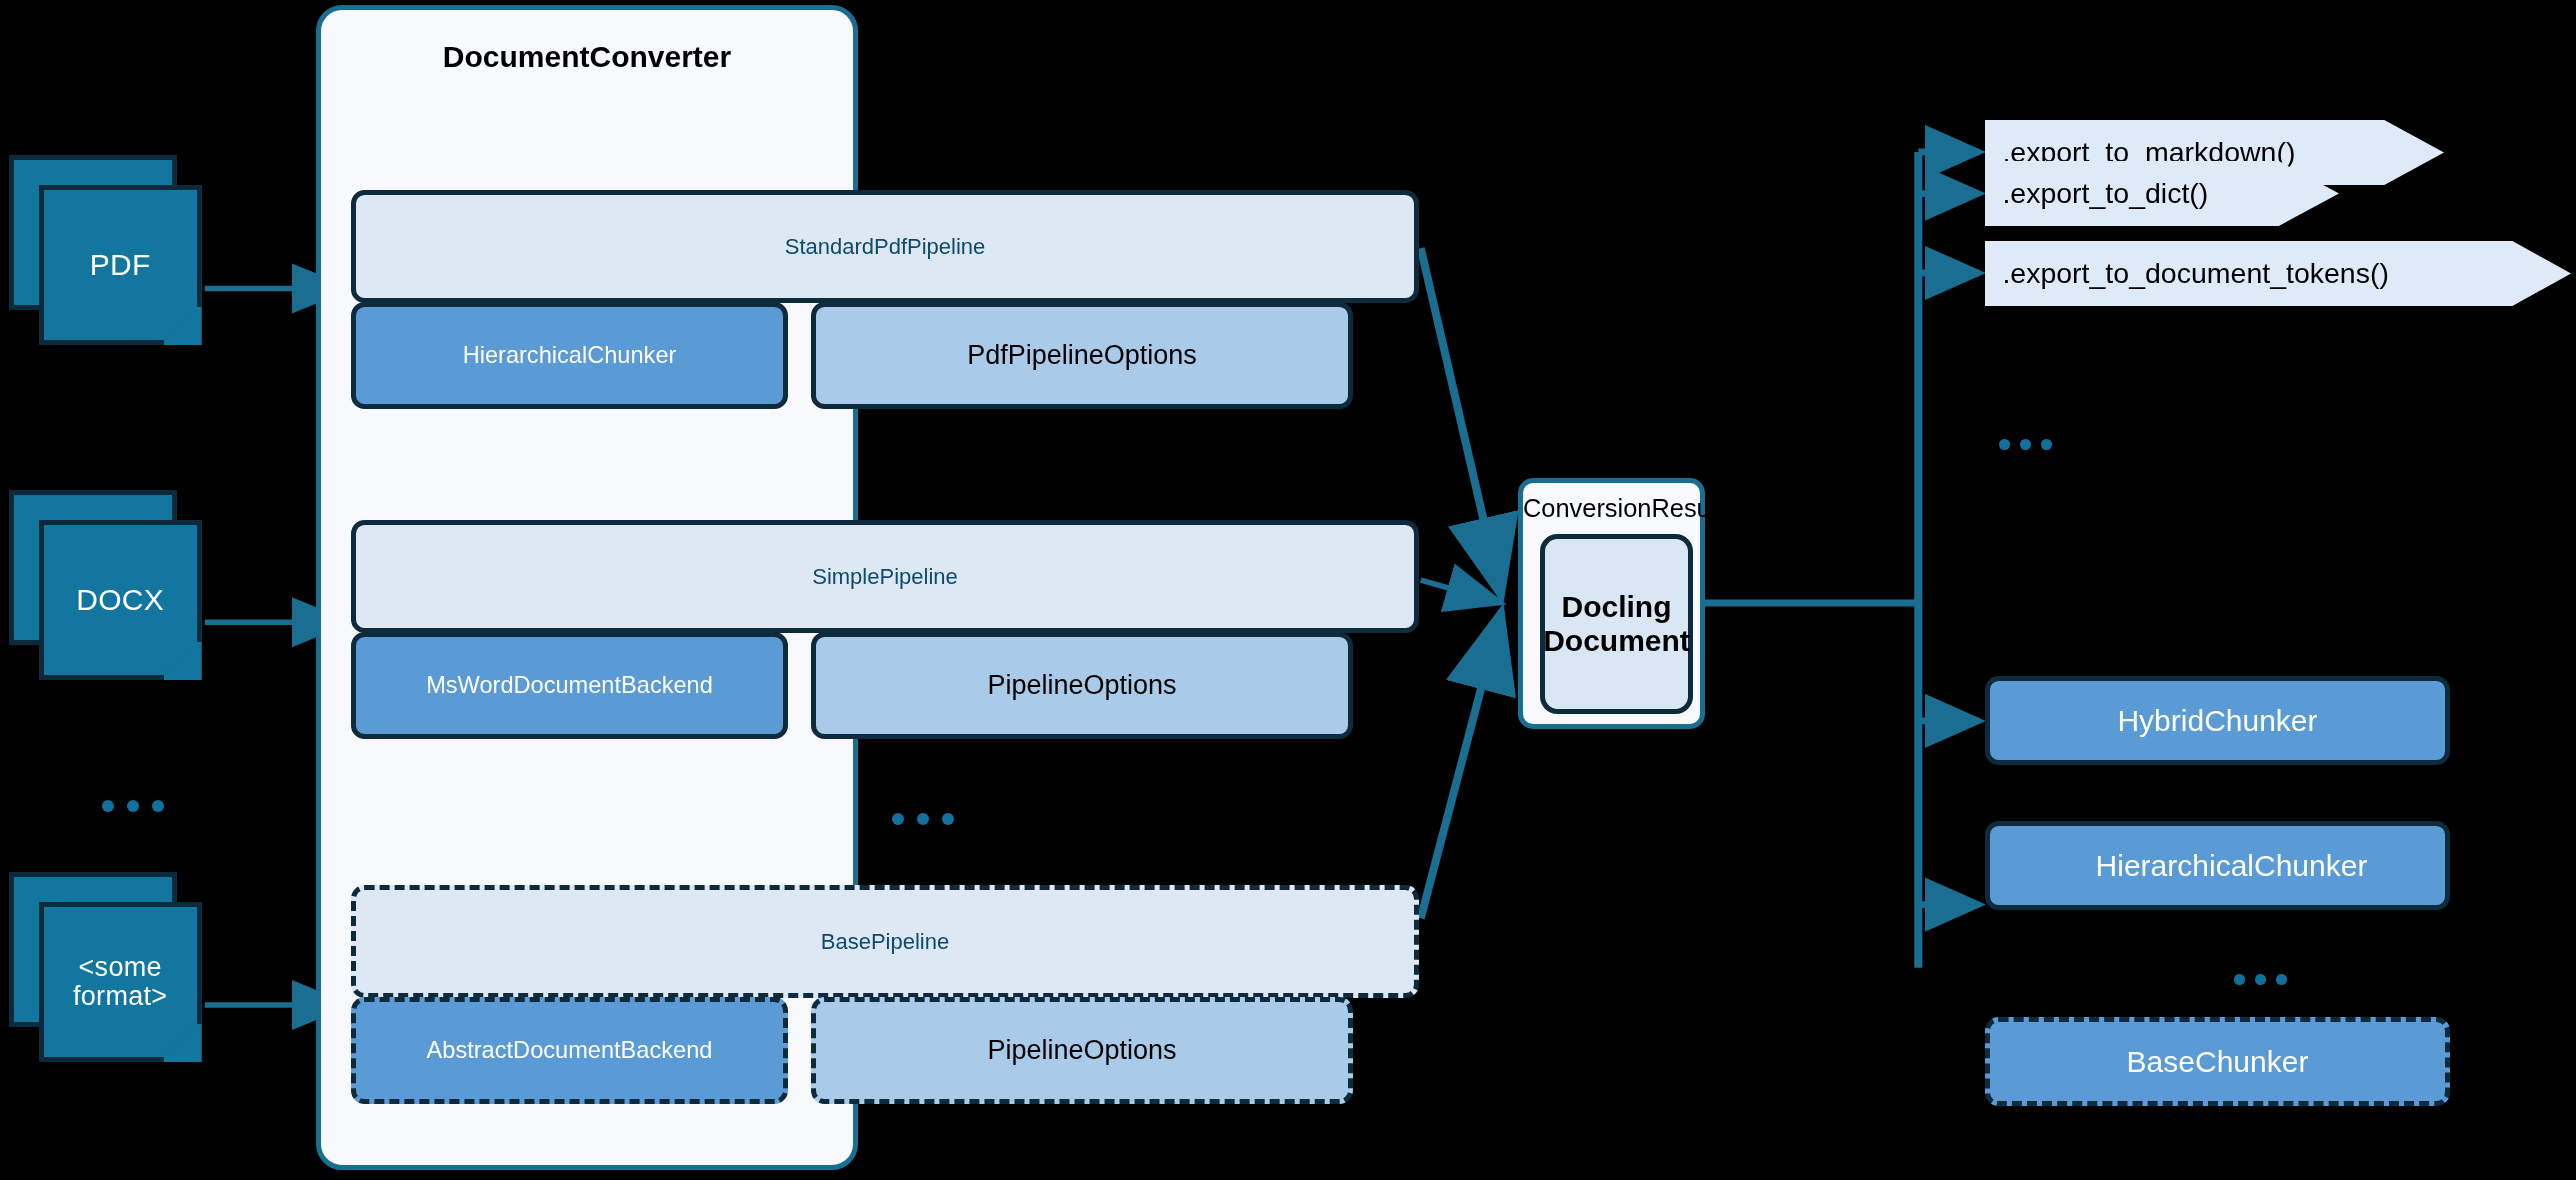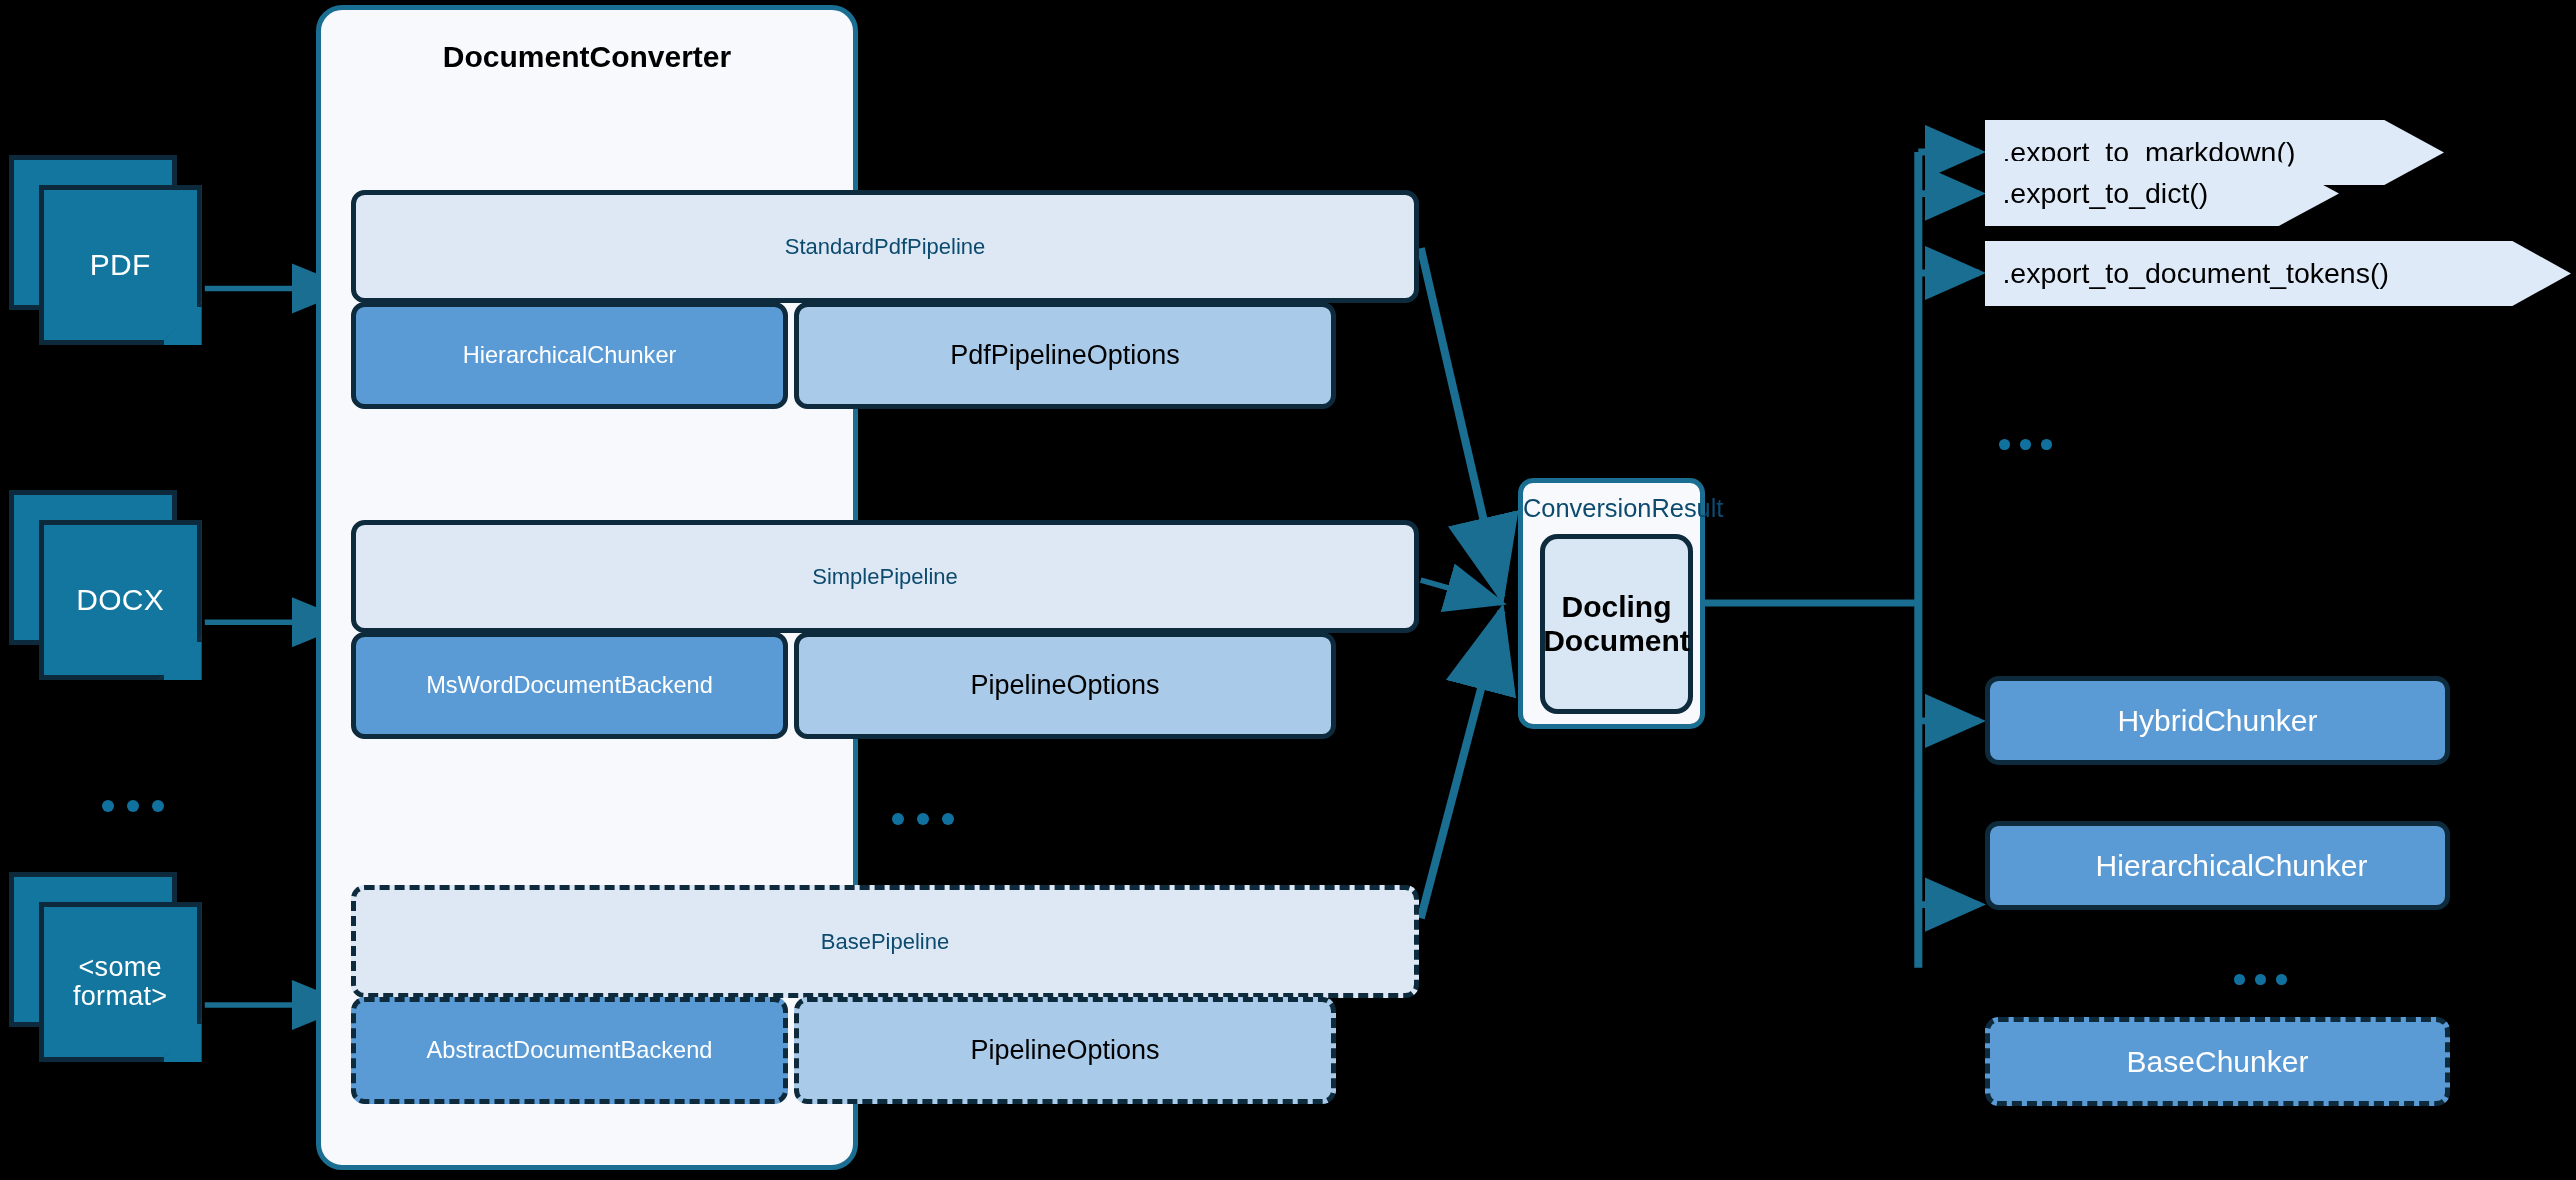--- a/index.html
+++ b/index.html
@@ -155,21 +155,21 @@
     justify-content: center;
     color: #ffffff;
     font-size: 23.6px;
     text-align: center;
     position: relative;
     z-index: 2;
   }
   .options-box {
     width: 542px;
     height: 107px;
-    margin-left: 6px;
+    margin-left: 23px;
     background: #a9cbe9;
     border: 5px solid #0d2b3d;
     border-radius: 13.6px;
     box-sizing: border-box;
     display: flex;
     align-items: center;
     justify-content: center;
     color: #000000;
     font-size: 27px;
     text-align: center;
@@ -198,21 +198,21 @@
     border-radius: 15px;
     box-sizing: border-box;
   }
   #conv-result-title {
     position: absolute;
     left: 0;
     top: 11.2px;
     width: 100%;
     text-align: right;
     font-size: 25.4px;
-    color: #0c4a6e;
+    color: #000000;
   }
   #docling-doc {
     position: absolute;
     left: 17px;
     top: 51px;
     width: 153px;
     height: 180px;
     background: #d9e6f3;
     border: 5px solid #0d2b3d;
     border-radius: 17.4px;

